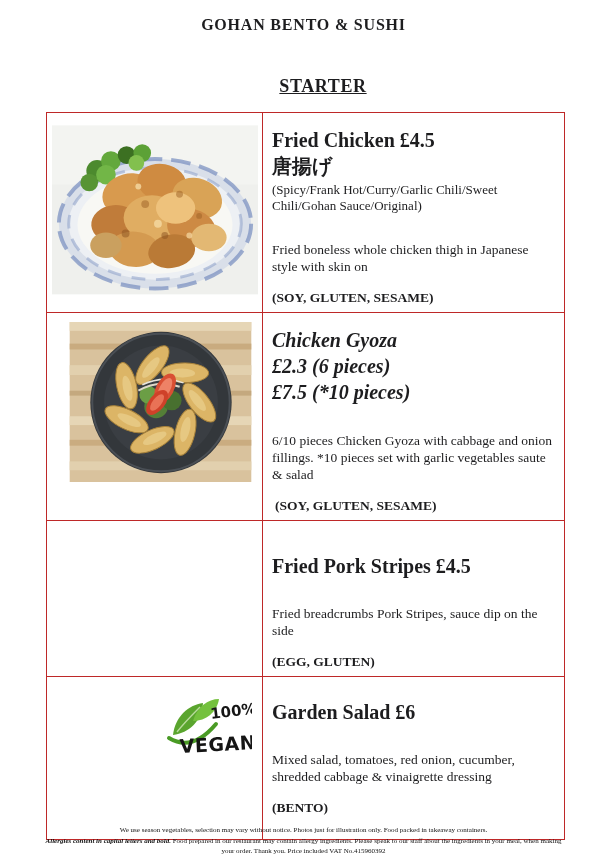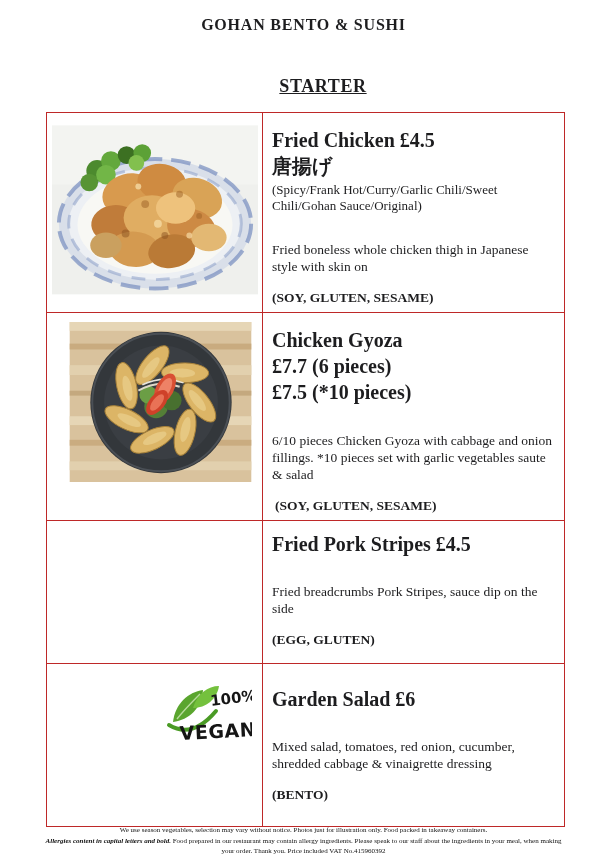--- a/index.html
+++ b/index.html
@@ -20,21 +20,21 @@
     padding-left:39px;
   }
   table.menu {
     position:absolute; left:46px; top:112px; width:519px;
     border-collapse:collapse; table-layout:fixed;
   }
   table.menu td { border:1.5px solid #be2828; vertical-align:top; }
   td.img-cell  { width:216px; }
   td.text-cell { padding:14px 10px 6px 9px; }
   .item-title { font-size:20px; font-weight:bold; line-height:1.32; }
-  .title-line { display:block; }
+  .title-line { display:block;font-style:italic; }
   .item-options { font-size:13px; line-height:1.26; margin-top:2px; }
   .item-desc { font-size:13.5px; line-height:1.26; margin-top:26px; }
   .item-allergens { font-size:13.5px; font-weight:bold; line-height:1.26;margin-top:14px; }
   .photo { display:block; }
   .photo-chicken { margin:12px 4px 0 5px; }
   .photo-gyoza  { margin:9px 0 0 21px; }
   .vegan-cell { text-align:right; padding:14px 10px 0 0; }
   .vegan-logo { display:inline-block; }
   .footer {
     position:absolute; top:825px; left:0; width:100%;
@@ -171,31 +171,31 @@
         <path d="M74,64 Q95,54 116,62" stroke="#e8e4da" stroke-width="1.6" fill="none"></path>
         <ellipse cx="97" cy="68" rx="9" ry="17" fill="#d94f33" transform="rotate(28 97 68)"></ellipse>
         <ellipse cx="97" cy="68" rx="5.5" ry="12" fill="#ee8266" transform="rotate(28 97 68)"></ellipse>
         <ellipse cx="89" cy="82" rx="8" ry="15" fill="#cf4129" transform="rotate(38 89 82)"></ellipse>
         <ellipse cx="89" cy="82" rx="4.5" ry="10" fill="#e97256" transform="rotate(38 89 82)"></ellipse>
       </svg>
     </td>
     <td class="text-cell">
       <div class="item-title">
         <span class="title-line">Chicken Gyoza</span>
-        <span class="title-line">£7.7 (6 pieces)</span>
+        <span class="title-line">£2.3 (6 pieces)</span>
         <span class="title-line">£7.5 (*10 pieces)</span>
       </div>
       <div class="item-desc">6/10 pieces Chicken Gyoza with cabbage and onion fillings. *10 pieces set with garlic vegetables saute &amp; salad</div>
       <div class="item-allergens" style="padding-left:3px;">(SOY, GLUTEN, SESAME)</div>
     </td>
   </tr>
 
   <tr>
     <td class="img-cell" style="height:143px;"></td>
-    <td class="text-cell" style="padding-top:10px;">
+    <td class="text-cell" style="padding-top:32px;">
       <div class="item-title">Fried Pork Stripes £4.5</div>
       <div class="item-desc">Fried breadcrumbs Pork Stripes, sauce dip on the side</div>
       <div class="item-allergens">(EGG, GLUTEN)</div>
     </td>
   </tr>
 
   <tr>
     <td class="img-cell vegan-cell" style="height:163px;">
       <svg class="vegan-logo" width="88" height="74" viewBox="0 0 88 74">
         <path d="M5,47 C20,56 36,52 52,33" stroke="#4a9b25" stroke-width="4" fill="none" stroke-linecap="round"></path>

